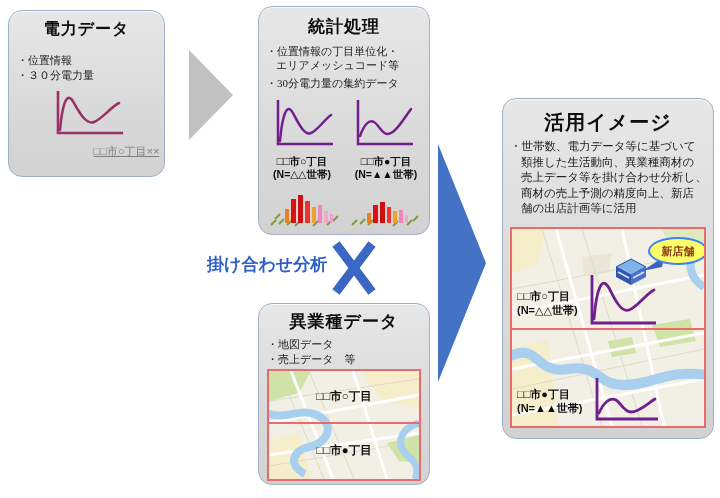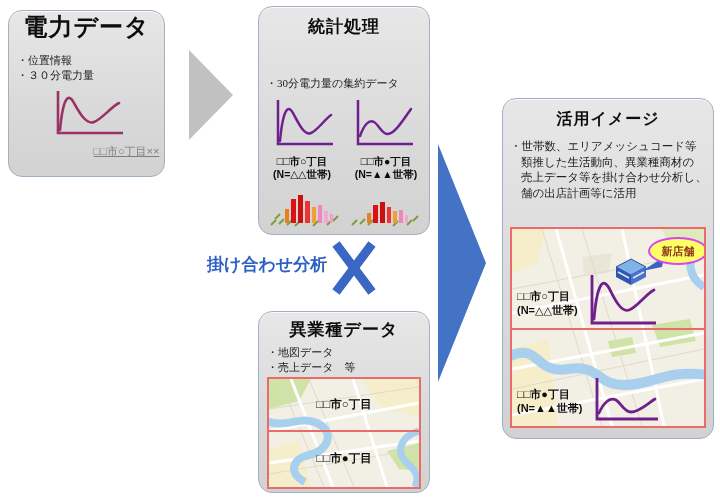--- a/index.html
+++ b/index.html
@@ -12,50 +12,52 @@
   .chart{position:absolute;}
   .chart-label{position:absolute;text-align:center;font-size:10.5px;line-height:13px;font-weight:bold;color:#0d0d0d;white-space:nowrap;}
   .caption{position:absolute;left:0;width:100%;text-align:center;font-size:11px;color:#7f7f7f;text-decoration:underline;margin-left:40px;}
   .map{position:absolute;border:2px solid #e96b6b;overflow:hidden;background:#f2efe4;}
   .map-divider{position:absolute;left:0;width:100%;height:2px;background:#e96b6b;}
   .map-label{position:absolute;width:100%;text-align:center;font-size:11.5px;font-weight:bold;color:#0d0d0d;}
   .map-label-sm{position:absolute;font-size:11px;line-height:14px;font-weight:bold;color:#0d0d0d;white-space:nowrap;}
   .cross-label{position:absolute;font-size:17px;font-weight:bold;color:#2e5fc4;white-space:nowrap;}
   .desc-line{font-size:11.5px;line-height:15.5px;color:#1a1a1a;white-space:nowrap;}
   .desc-line.cont{padding-left:11px;}
-  .callout{position:absolute;background:#ffff66;border:2px solid #d946ef;border-radius:50%;
+  .callout{position:absolute;background:#ffff66;border:2px solid #3b82f6;border-radius:50%;
            display:flex;align-items:center;justify-content:center;font-size:11px;font-weight:bold;color:#8b3a1a;}
   svg{display:block;}
 </style>
 </head>
 <body>
 
 <div class="stage">
 
   <div class="box" style="left:8px;top:10px;width:155px;height:165px;">
-    <div class="box-title" style="top:0;font-size:24px;">電力データ</div>
+    <div class="box-title" style="top:8px;font-size:16px;">電力データ</div>
     <div class="bullet" style="left:8px;top:42px;">・位置情報</div>
     <div class="bullet" style="left:8px;top:57px;">・３０分電力量</div>
     <div class="chart" style="left:38px;top:72px;">
       <svg width="82" height="58" viewBox="0 0 82 58">
         <path d="M11 8 V50 H76" fill="none" stroke="#993366" stroke-width="2.6"></path>
         <path d="M13 47 C16 15 21 9 27 20 C32 29 39 42 47 39 C55 36 64 24 72 20" fill="none" stroke="#993366" stroke-width="2.6" stroke-linecap="round"></path>
       </svg>
     </div>
     <div class="caption" style="top:133px;">□□市○丁目××</div>
   </div>
 
   <div style="position:absolute;left:189px;top:50px;">
     <svg width="46" height="90" viewBox="0 0 46 90">
         <polygon points="0,0 44,45 0,90" fill="#c1c1c1"></polygon>
       </svg>
   </div>
 
   <div class="box" style="left:258px;top:6px;width:170px;height:227px;">
     <div class="box-title" style="top:8px;font-size:17px;text-align:center;">統計処理</div>
+    <div class="bullet" style="left:7px;top:37px;">・位置情報の丁目単位化・</div>
+    <div class="bullet" style="left:17px;top:51px;">エリアメッシュコード等</div>
     <div class="bullet" style="left:7px;top:69px;font-family:Liberation Serif, serif;">・30分電力量の集約データ</div>
     <div class="chart" style="left:10px;top:87px;">
       <svg width="70" height="58" viewBox="0 0 70 58">
         <path d="M9 6 V50 H64" fill="none" stroke="#70208c" stroke-width="2.5"></path>
         <path d="M11 47 C14 15 19 10 24 19 C29 28 35 42 42 39 C49 36 56 25 62 21" fill="none" stroke="#70208c" stroke-width="2.5" stroke-linecap="round"></path>
       </svg>
     </div>
     <div class="chart" style="left:90px;top:87px;">
       <svg width="70" height="58" viewBox="0 0 70 58">
         <path d="M9 6 V50 H64" fill="none" stroke="#70208c" stroke-width="2.5"></path>
@@ -115,21 +117,21 @@
   </div>
 
   <div class="cross-label" style="left:178px;top:253px;margin-left:29px;">掛け合わせ分析</div>
   <div style="position:absolute;left:332px;top:238px;">
     <svg width="44" height="60" viewBox="0 0 44 60">
       <line x1="4" y1="6" x2="40" y2="54" stroke="#3a66c4" stroke-width="9"></line>
       <line x1="40" y1="6" x2="4" y2="54" stroke="#3a66c4" stroke-width="9"></line>
     </svg>
   </div>
 
-  <div class="box" style="left:258px;top:303px;width:170px;height:180px;margin-top:8px;">
+  <div class="box" style="left:258px;top:303px;width:170px;height:180px;">
     <div class="box-title" style="top:6px;font-size:17px;">異業種データ</div>
     <div class="bullet" style="left:8px;top:33px;">・地図データ</div>
     <div class="bullet" style="left:8px;top:48px;">・売上データ　等</div>
     <div class="map" style="left:8px;top:65px;width:150px;height:108px;">
       <svg width="150" height="108" viewBox="0 0 150 108" style="position:absolute;left:0;top:0;">
         <rect width="150" height="108" fill="#f2efe4"></rect>
         <polygon points="0,0 42,0 30,22 0,30" fill="#cfe3a6"></polygon>
         <polygon points="92,0 150,0 150,38 112,28" fill="#f6eecb"></polygon>
         <polygon points="0,70 30,62 42,108 0,108" fill="#f6eecb"></polygon>
         <polygon points="118,72 150,64 150,92 130,90" fill="#cfe3a6"></polygon>
@@ -154,25 +156,26 @@
     </div>
   </div>
 
   <div style="position:absolute;left:438px;top:144px;">
     <svg width="50" height="238" viewBox="0 0 50 238">
         <polygon points="0,0 48,119 0,238" fill="#4472c4"></polygon>
       </svg>
   </div>
 
   <div class="box" style="left:502px;top:98px;width:210px;height:339px;">
-    <div class="box-title" style="top:10px;font-size:16px;">活用イメージ</div>
+    <div class="box-title" style="top:10px;font-size:20px;">活用イメージ</div>
     <div style="position:absolute;left:7px;top:40px;">
-      <div class="desc-line">・世帯数、エリアメッシュコード等</div>
+      <div class="desc-line">・世帯数、電力データ等に基づいて</div>
       <div class="desc-line cont">類推した生活動向、異業種商材の</div>
       <div class="desc-line cont">売上データ等を掛け合わせ分析し、</div>
+      <div class="desc-line cont">商材の売上予測の精度向上、新店</div>
       <div class="desc-line cont">舗の出店計画等に活用</div>
     </div>
 
     <div class="map" style="left:7px;top:128px;width:192px;height:197px;">
       <svg width="192" height="197" viewBox="0 0 192 197" style="position:absolute;left:0;top:0;">
         <rect width="192" height="197" fill="#f2efe4"></rect>
         <polygon points="0,0 34,0 26,34 0,44" fill="#f6eecb"></polygon>
         <polygon points="150,0 192,0 192,30 160,22" fill="#dfe9c0"></polygon>
         <polygon points="70,28 100,24 96,44 72,46" fill="#e9e6d8"></polygon>
         <polygon points="0,120 36,110 46,197 0,197" fill="#f6eecb"></polygon>

